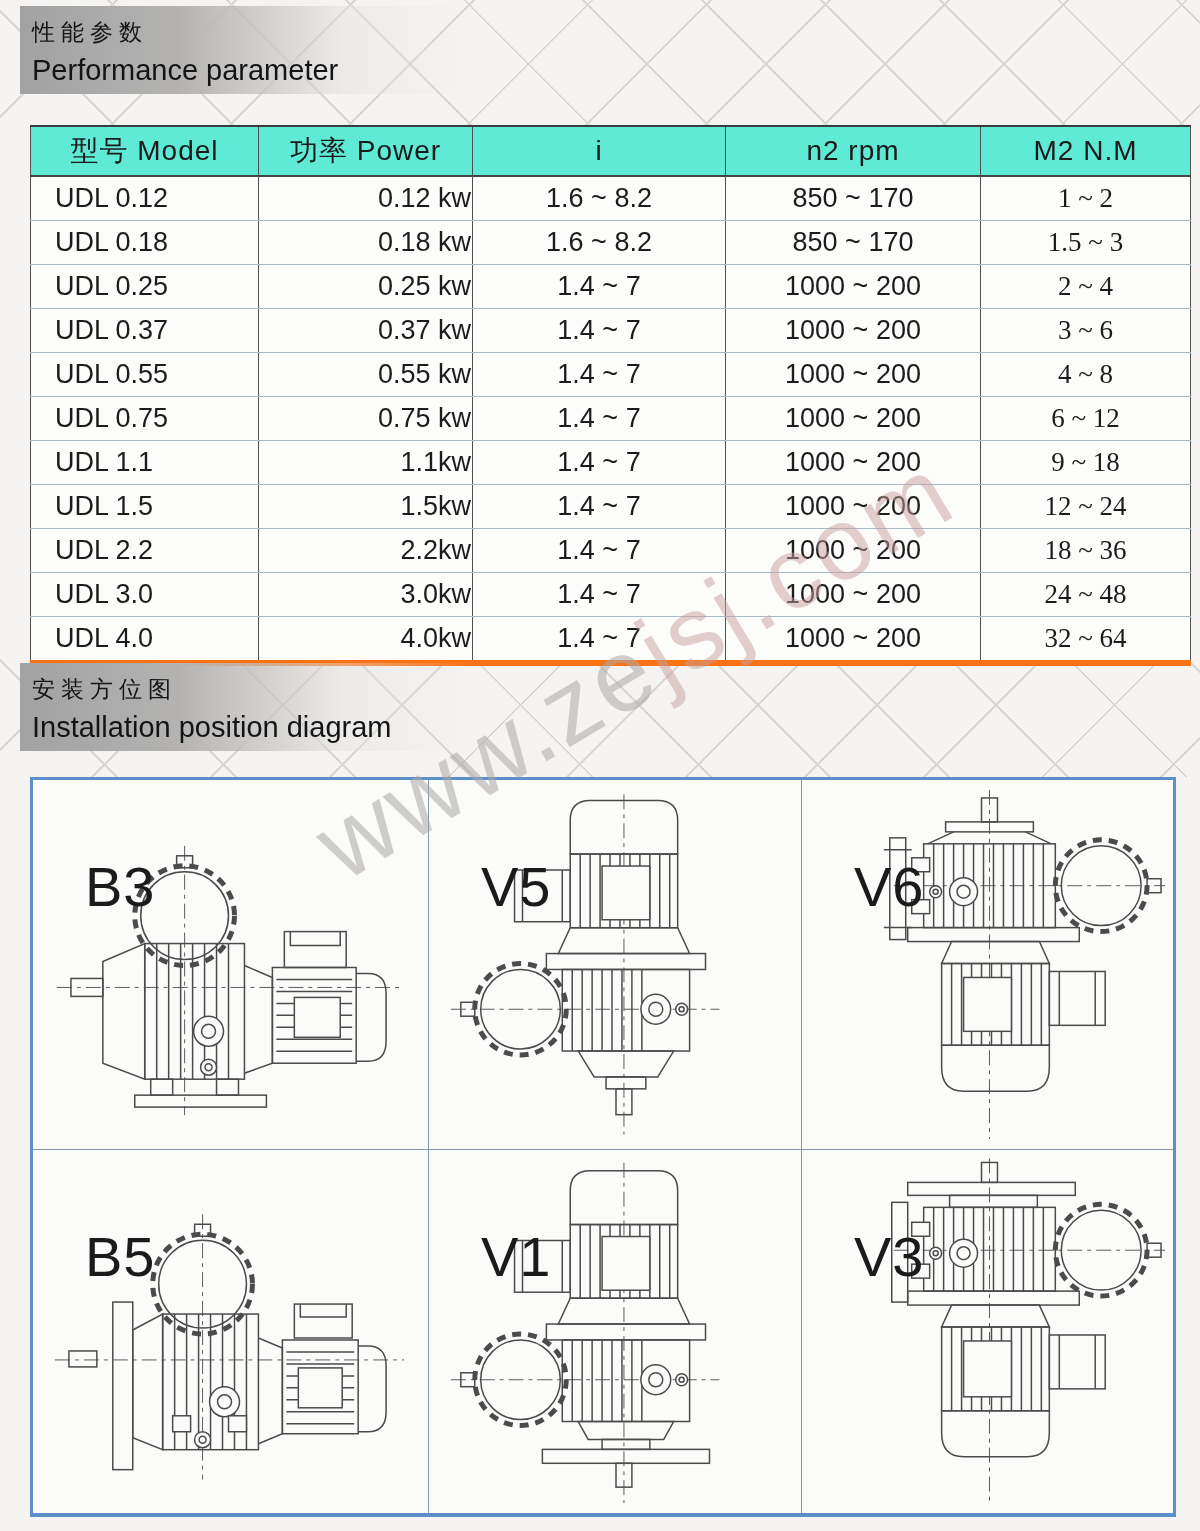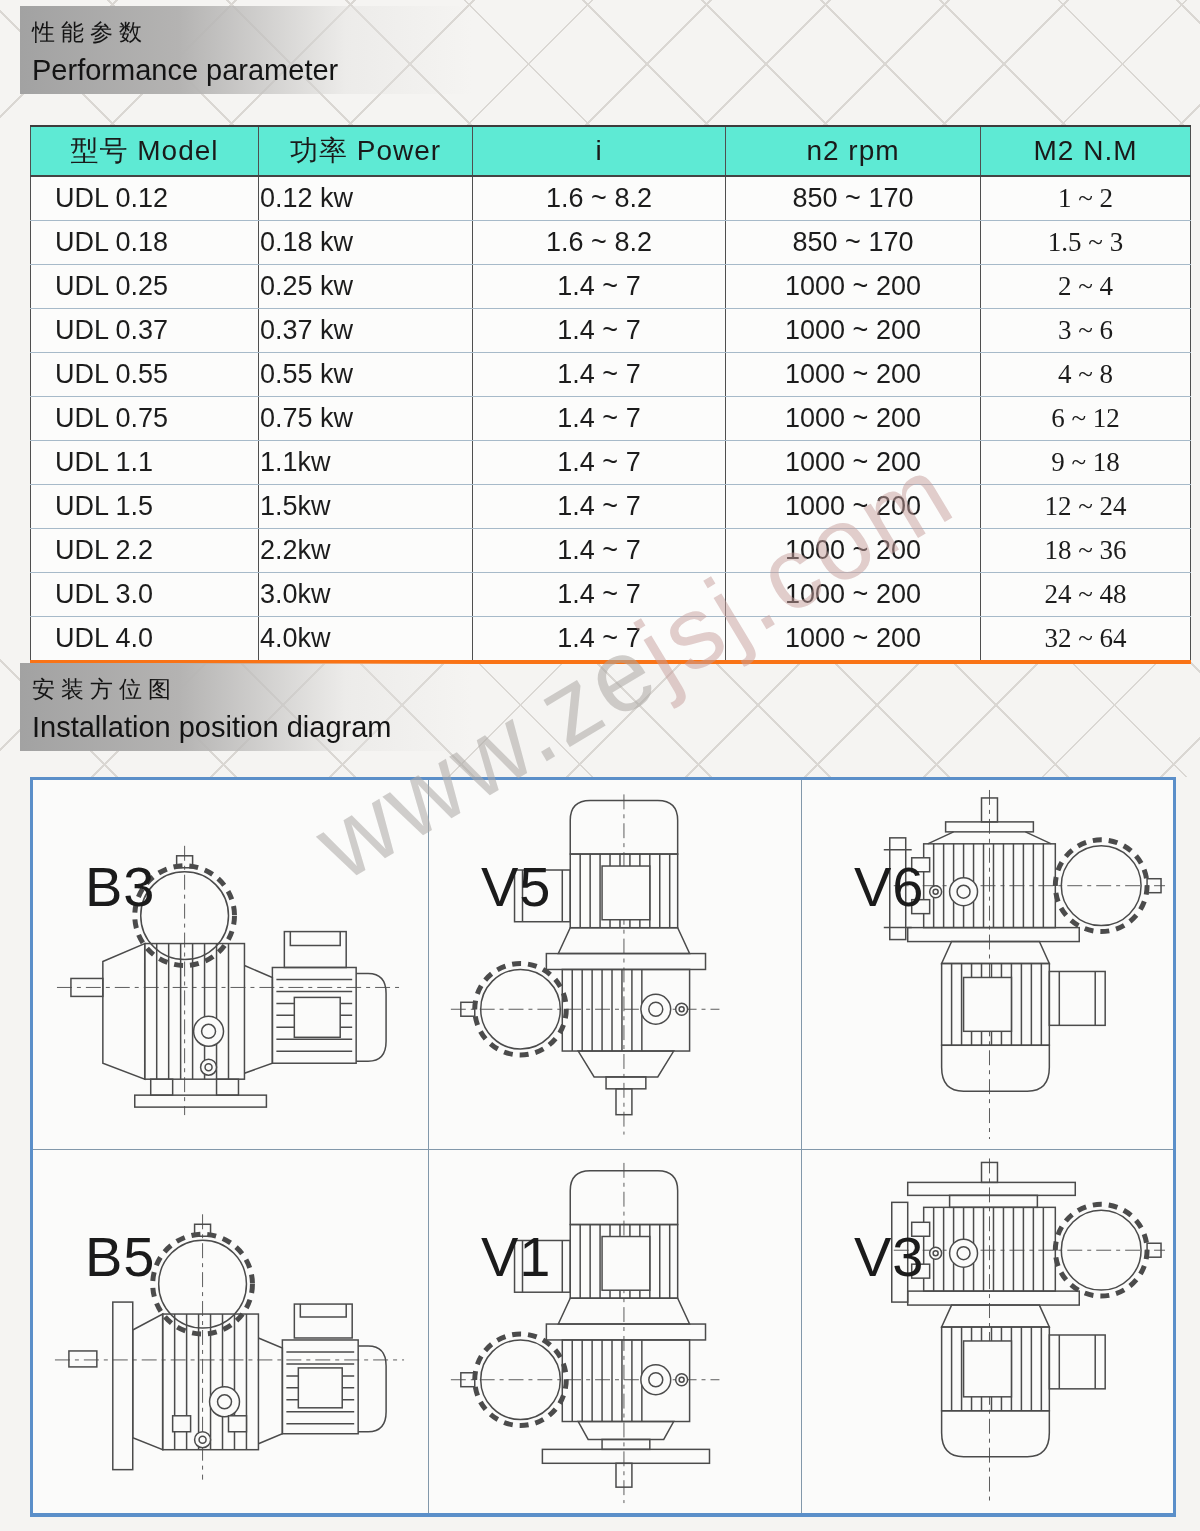--- a/index.html
+++ b/index.html
@@ -39,23 +39,23 @@
     height:46px; background:#5eead4; font-weight:400; font-size:28px; color:#1a1a1a;
     border-left:1px solid #4f4f4f; border-right:1px solid #4f4f4f;
     border-top:2px solid #3c3c3c; border-bottom:2px solid #444;
     text-align:center; letter-spacing:1px;
   }
   table.param td{
     height:41px; font-size:27px; color:#1c1c1c; background:#fcfcfb;
     border-left:1px solid #4f4f4f; border-right:1px solid #4f4f4f;
     border-bottom:1px solid #a7bac9;
   }
-  table.param tr:last-child td{border-bottom:4px solid #f97316;}
+  table.param tr:last-child td{border-bottom:6px solid #f97316;}
   td.c0{text-align:left; padding-left:24px;}
-  td.c1{text-align:left; }
+  td.c1{text-align:right; }
   td.c2{text-align:center;}
   td.c3{text-align:center;}
   td.c4{text-align:center; font-family:Liberation Serif, serif;}
 
   
   .grid{
     position:absolute; left:30px; top:777px; width:1146px; height:740px;
     box-sizing:border-box; border:3px solid #5b8fc9; border-bottom-width:4px;
     background:#fbfbfa; display:grid;
     grid-template-columns:396px 373px 371px;

